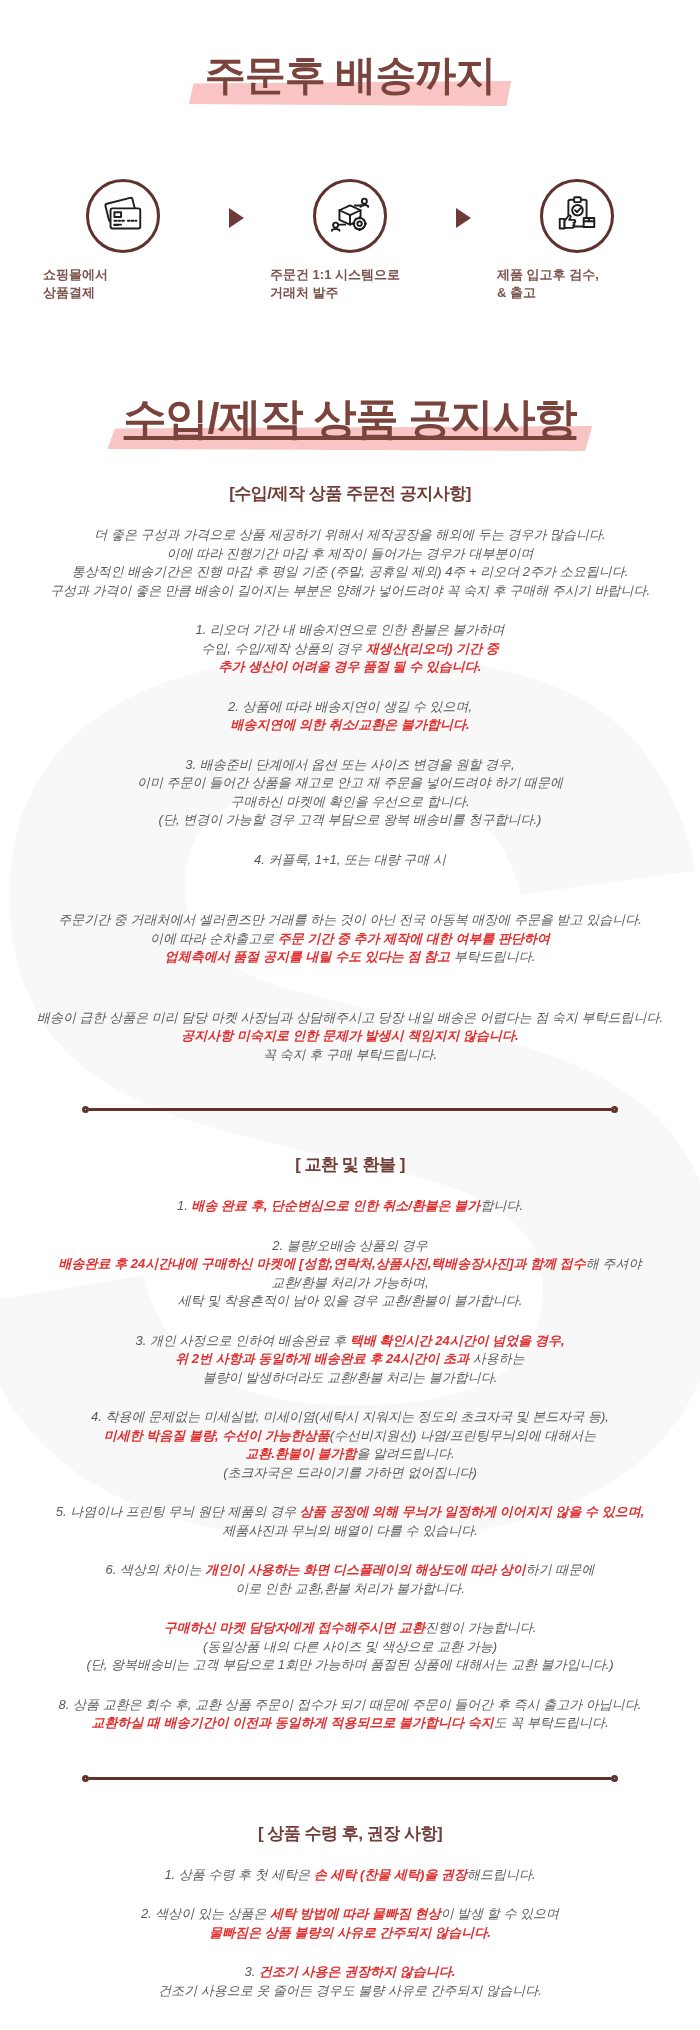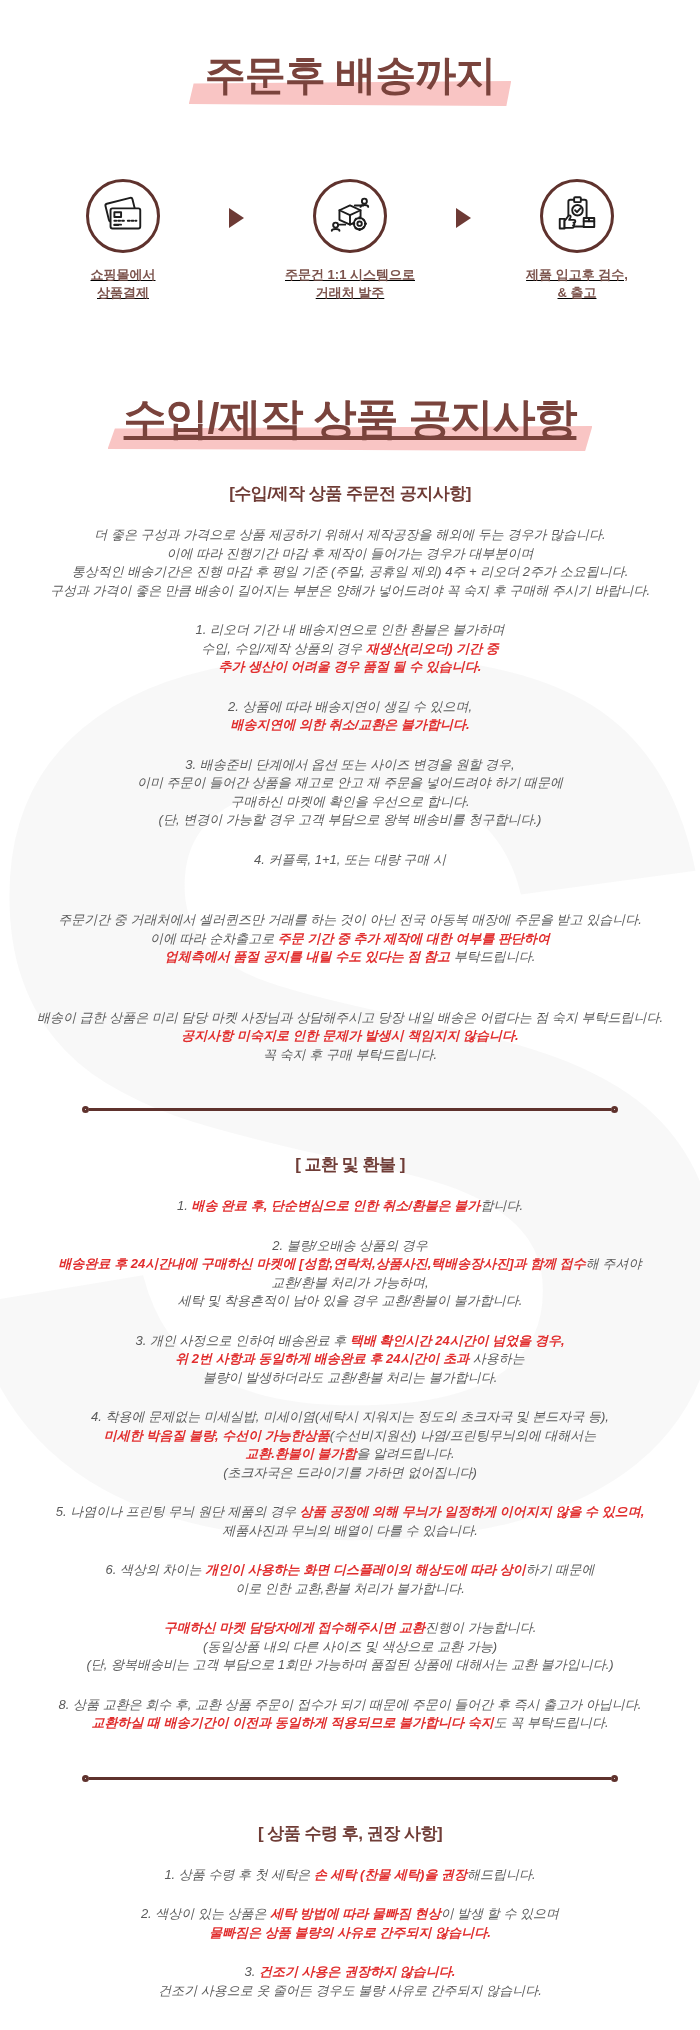--- a/index.html
+++ b/index.html
@@ -31,21 +31,21 @@
     letter-spacing:-1px;
   }
   .hero .t { font-size:41px; }
   .notice-title .t { font-size:43px;text-decoration:underline; }
 
   
   .steps {
     margin-top:76px; display:flex; justify-content:center;
     align-items:flex-start; gap:26px;
   }
-  .step { width:160px; text-align:center;text-decoration:underline; }
+  .step { width:160px; text-align:left; }
   .circle {
     width:74px; height:74px; border:3px solid #5f322d; border-radius:50%;
     margin:0 auto; display:flex; align-items:center; justify-content:center;
     background:#fff;
   }
   .circle svg { width:46px; height:46px; }
   .step-label { margin-top:13px; font-size:13px; line-height:18px;
     color:#7c544d; font-weight:700; }
   .step-arrow {
     width:0; height:0; margin-top:29px;

